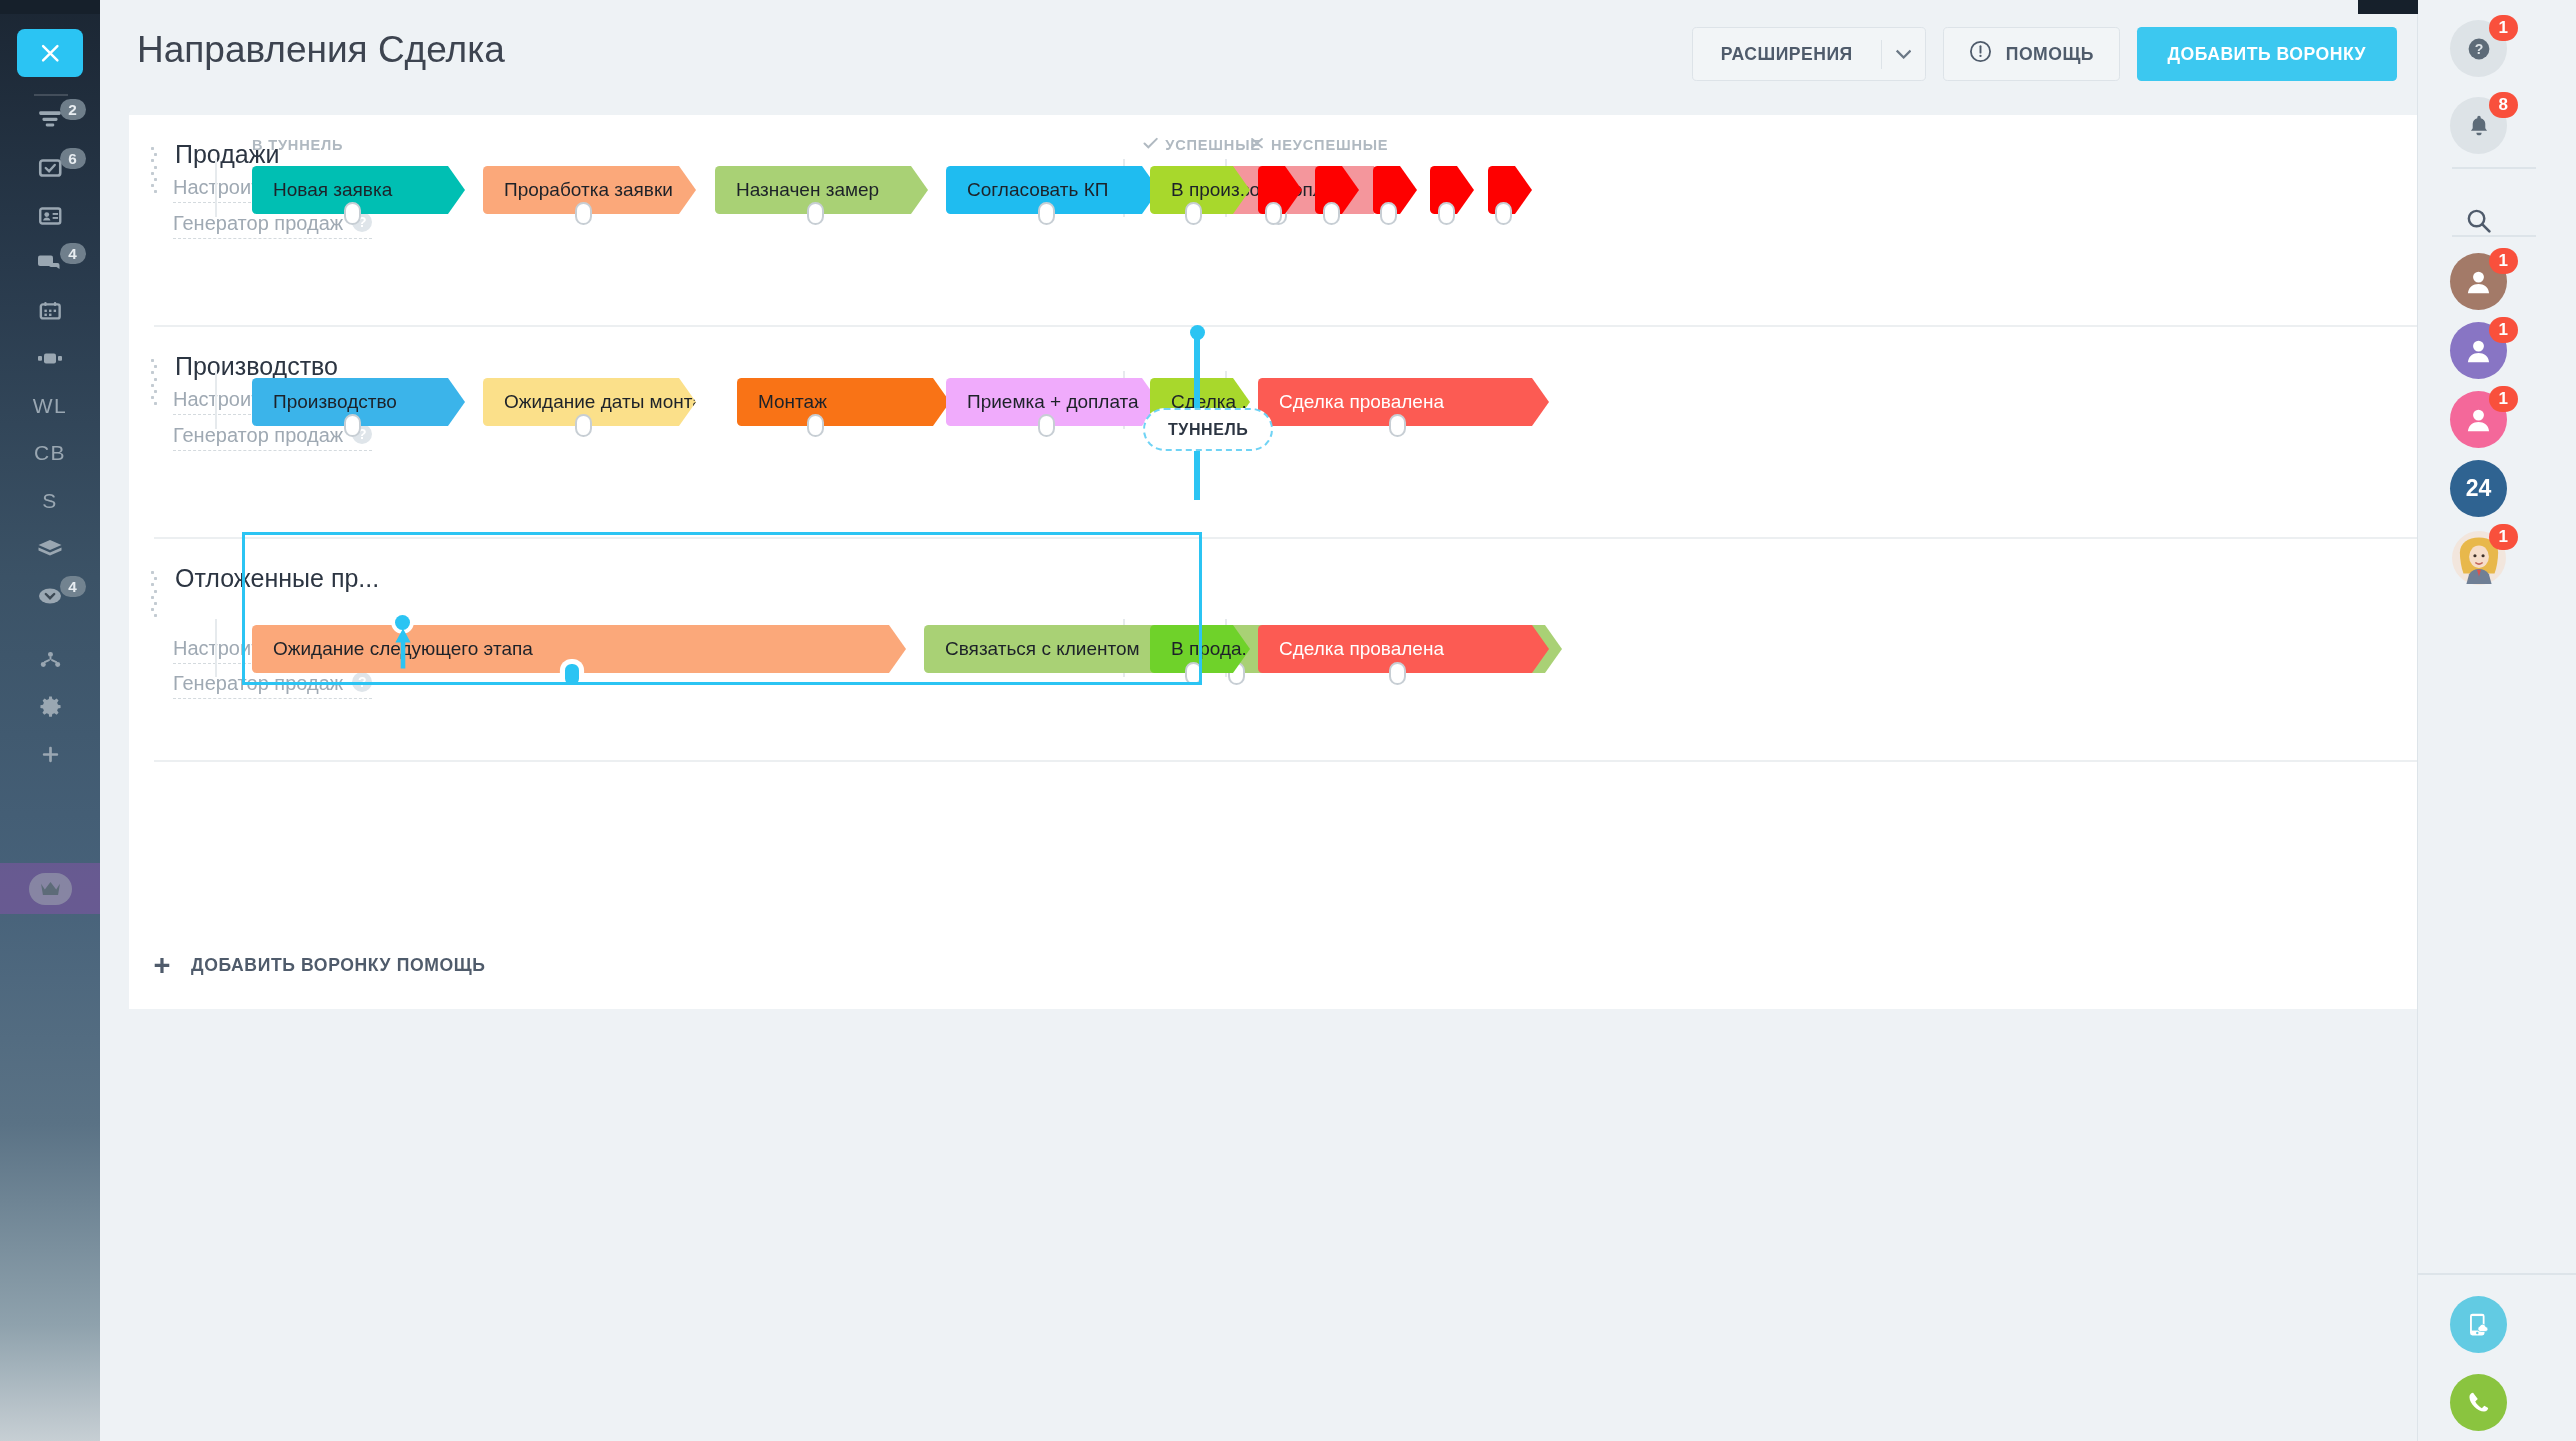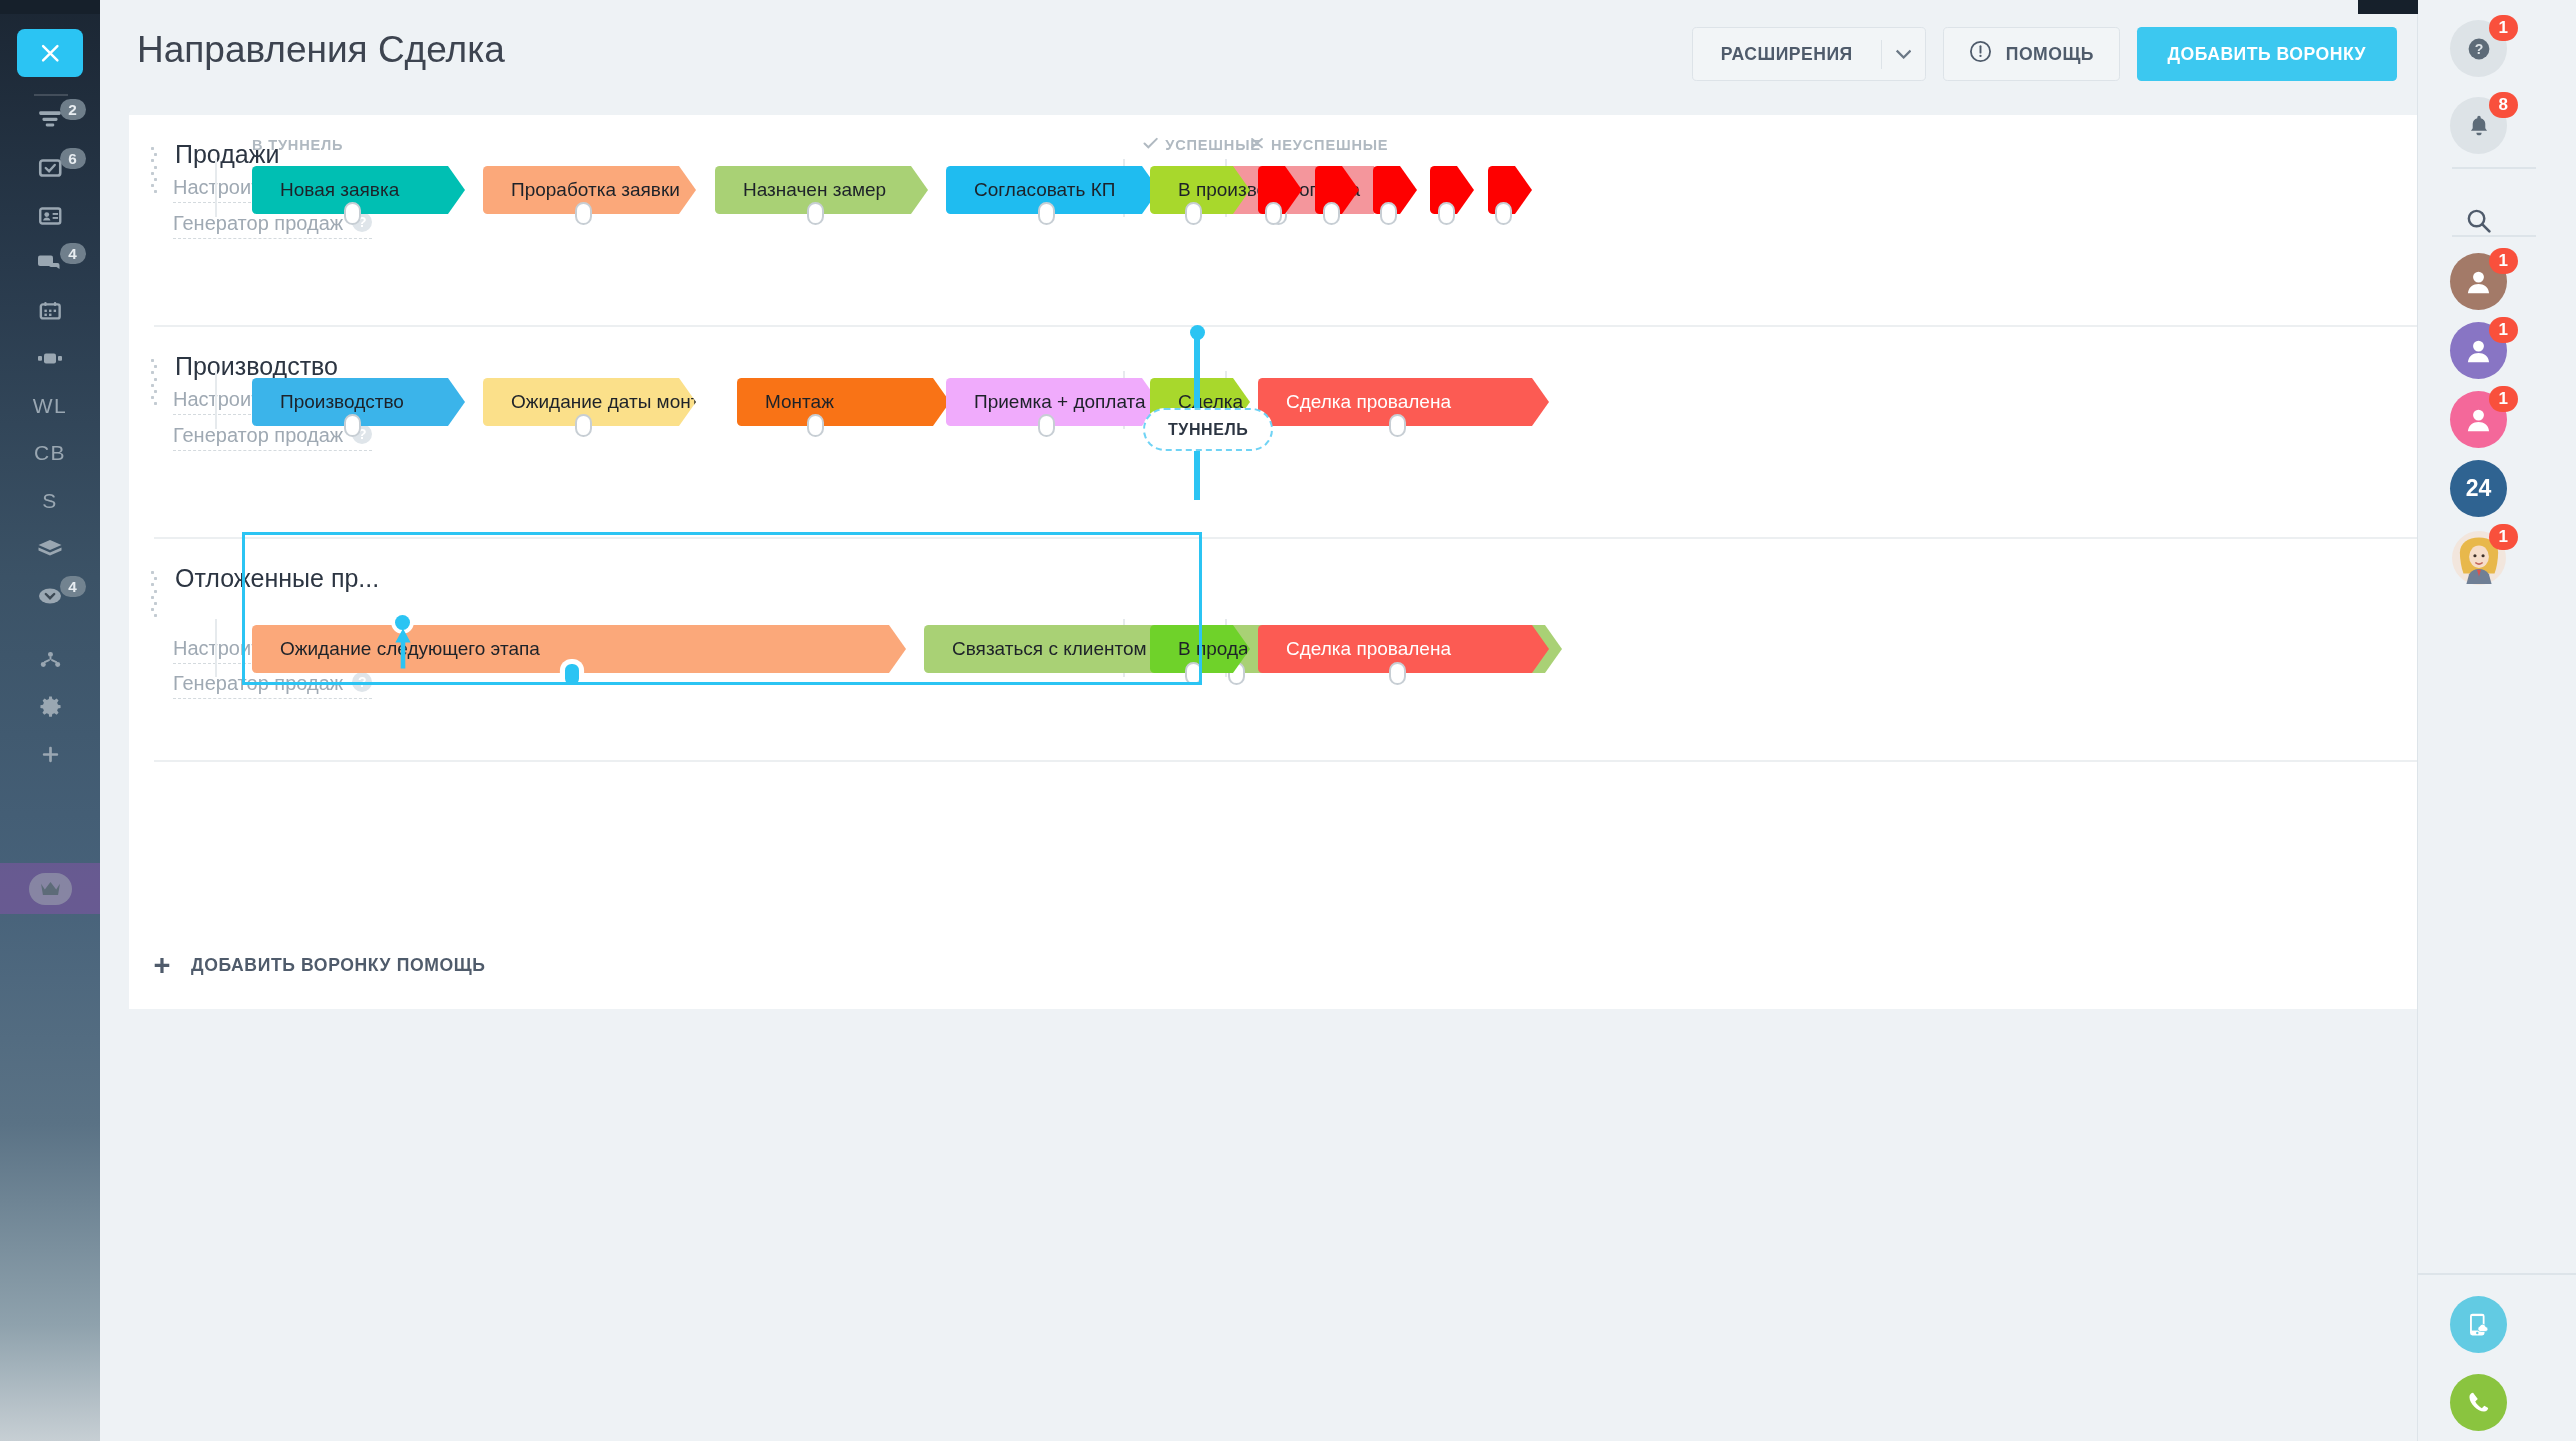--- a/index.html
+++ b/index.html
@@ -95,21 +95,21 @@
   }
   .robot-ico { display:inline-block; width:23px; height:18.4px; margin-left:7.7px; position:relative; top:1.5px;}
 
   .col-label { position:absolute; font-size: 14.6px; font-weight: 700; letter-spacing: 0.8px; color: #b0b9c1; white-space:nowrap; }
   .col-label.with-ico { display:flex; align-items:center; gap: 7px; }
   .vsep { position:absolute; width:1.5px; background:#e6eaed; }
 
   
   .stage {
     position: absolute; height: 48px; display:flex; align-items:center;
-    color:#1d2229; font-size: 19px; padding-left: 28px;
+    color:#1d2229; font-size: 19px; padding-left: 21px;
     -webkit-clip-path: polygon(0 0, calc(100% - 17px) 0, 100% 50%, calc(100% - 17px) 100%, 0 100%);
     clip-path: polygon(0 0, calc(100% - 17px) 0, 100% 50%, calc(100% - 17px) 100%, 0 100%);
     border-radius: 4.6px 0 0 4.6px;
     white-space: nowrap; overflow: hidden; text-align: right;
   }
   .stage.light { color:#fff; }
   .stage-knob {
     position:absolute; width: 17px; height: 23px; border-radius: 8.4px;
     border: 2.3px solid #c7ced4; background: #fff; bottom: -10.7px;
   }

